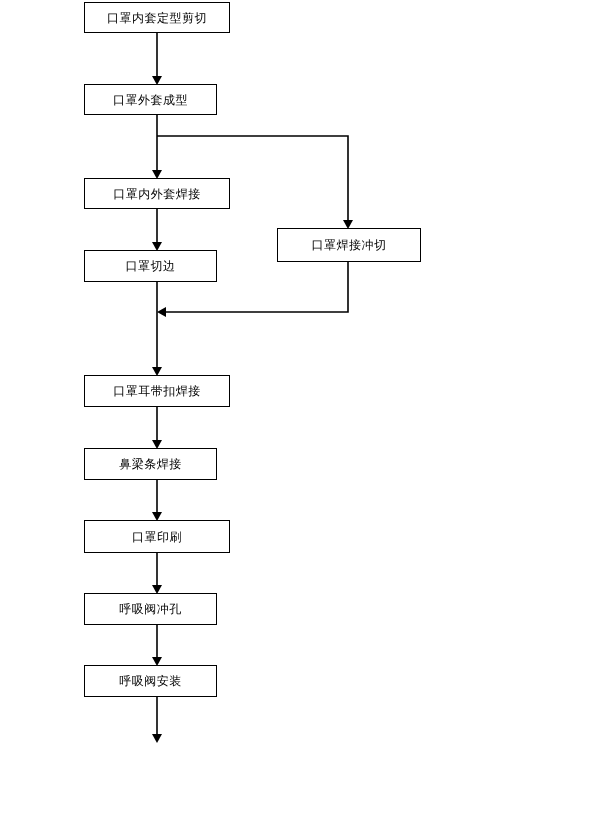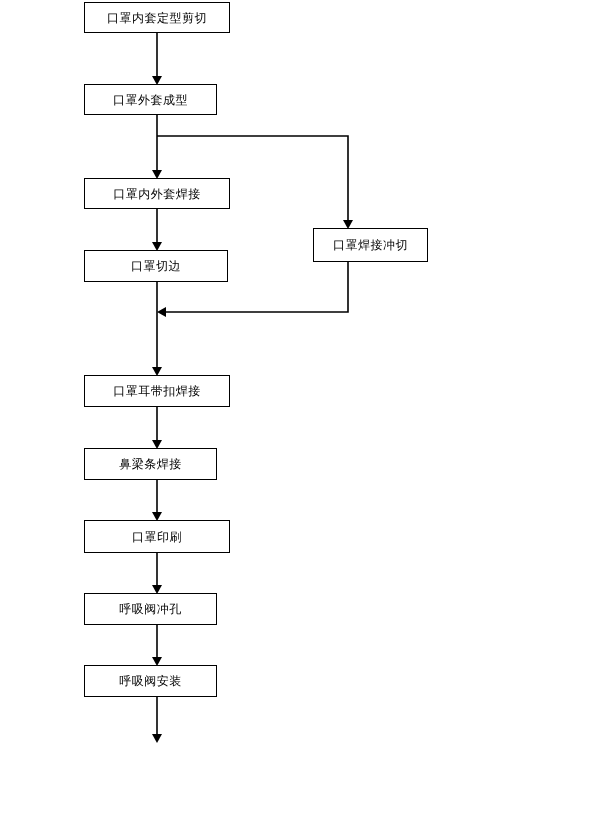--- a/index.html
+++ b/index.html
@@ -127,24 +127,24 @@
 
   <div class="node-box process" style="left: 84px; top: 2px; width: 146px; height: 31px;">
     <span class="node-label">口罩内套定型剪切</span>
   </div>
   <div class="node-box process" style="left: 84px; top: 178px; width: 146px; height: 31px;">
     <span class="node-label">口罩内外套焊接</span>
   </div>
   <div class="node-box process" style="left: 84px; top: 84px; width: 133px; height: 31px;">
     <span class="node-label">口罩外套成型</span>
   </div>
-  <div class="node-box process" style="left: 84px; top: 250px; width: 144px; height: 32px;">
+  <div class="node-box process" style="left: 84px; top: 250px; width: 133px; height: 32px;">
     <span class="node-label">口罩切边</span>
   </div>
-  <div class="node-box process" style="left: 277px; top: 228px; width: 115px; height: 34px; margin-left: 36px;">
+  <div class="node-box process" style="left: 277px; top: 228px; width: 144px; height: 34px;">
     <span class="node-label">口罩焊接冲切</span>
   </div>
   <div class="node-box process" style="left: 84px; top: 375px; width: 146px; height: 32px;">
     <span class="node-label">口罩耳带扣焊接</span>
   </div>
   <div class="node-box process" style="left: 84px; top: 520px; width: 146px; height: 33px;">
     <span class="node-label">口罩印刷</span>
   </div>
   <div class="node-box process" style="left: 84px; top: 448px; width: 133px; height: 32px;">
     <span class="node-label">鼻梁条焊接</span>

